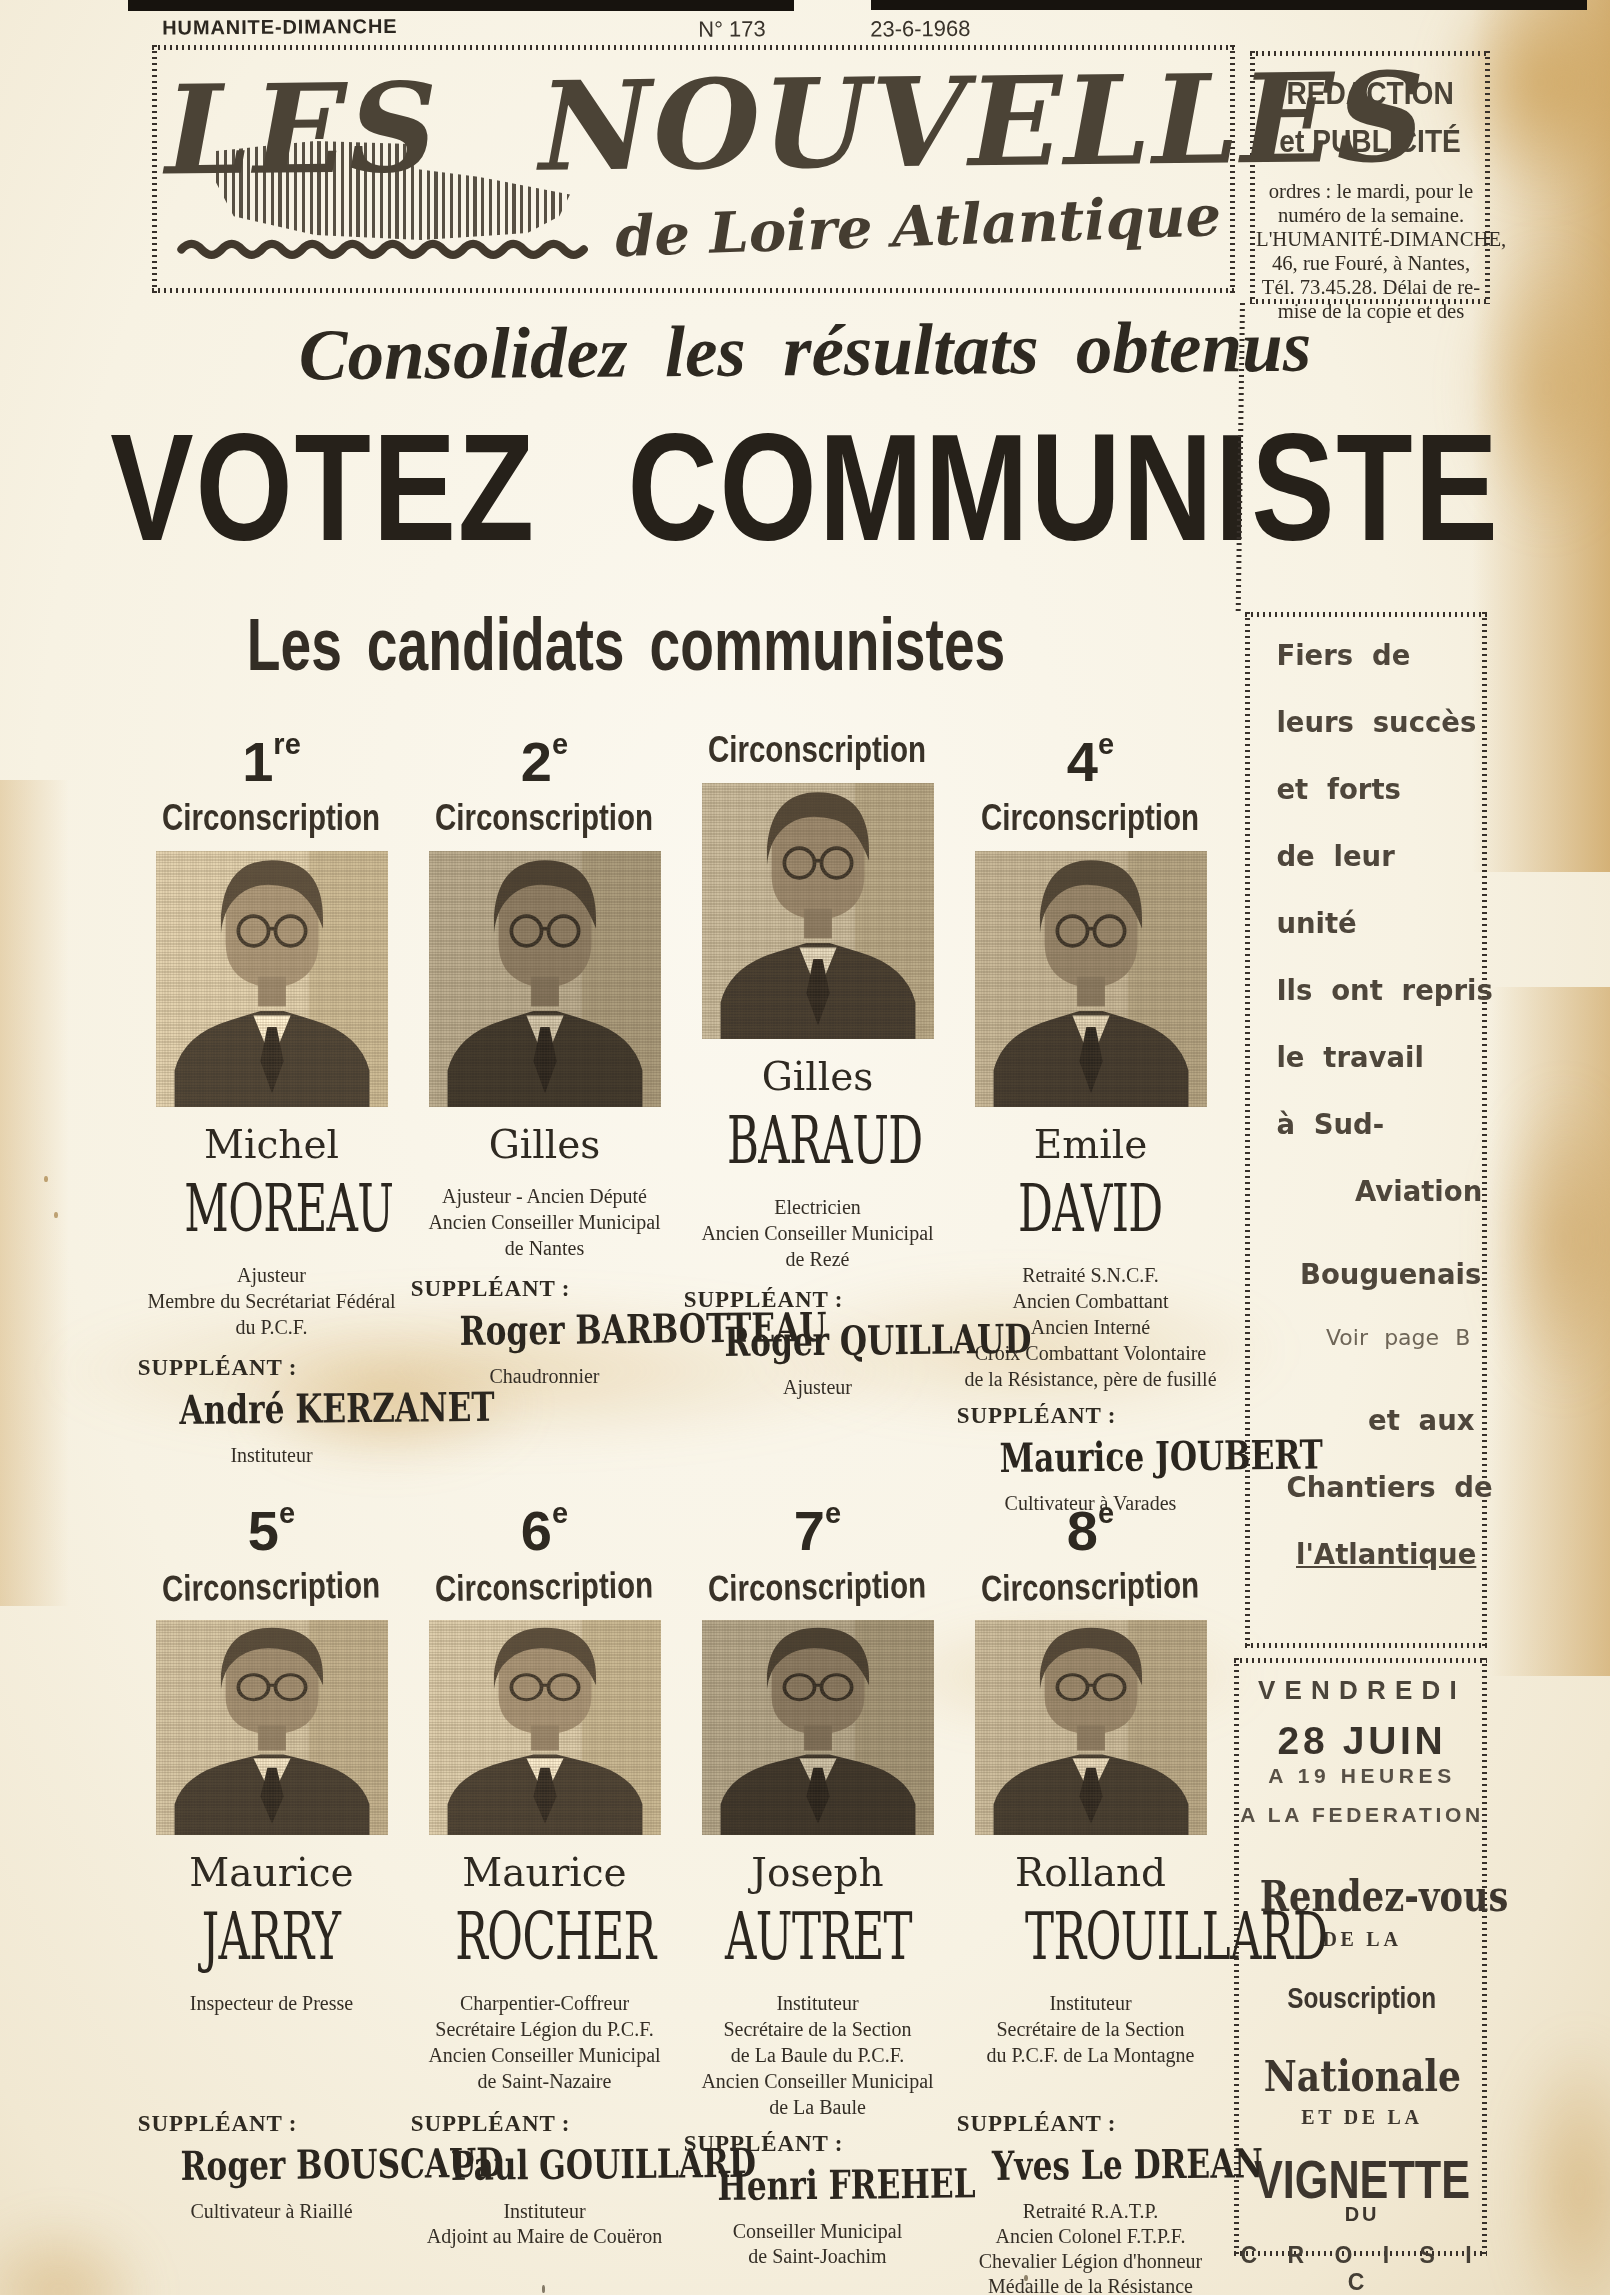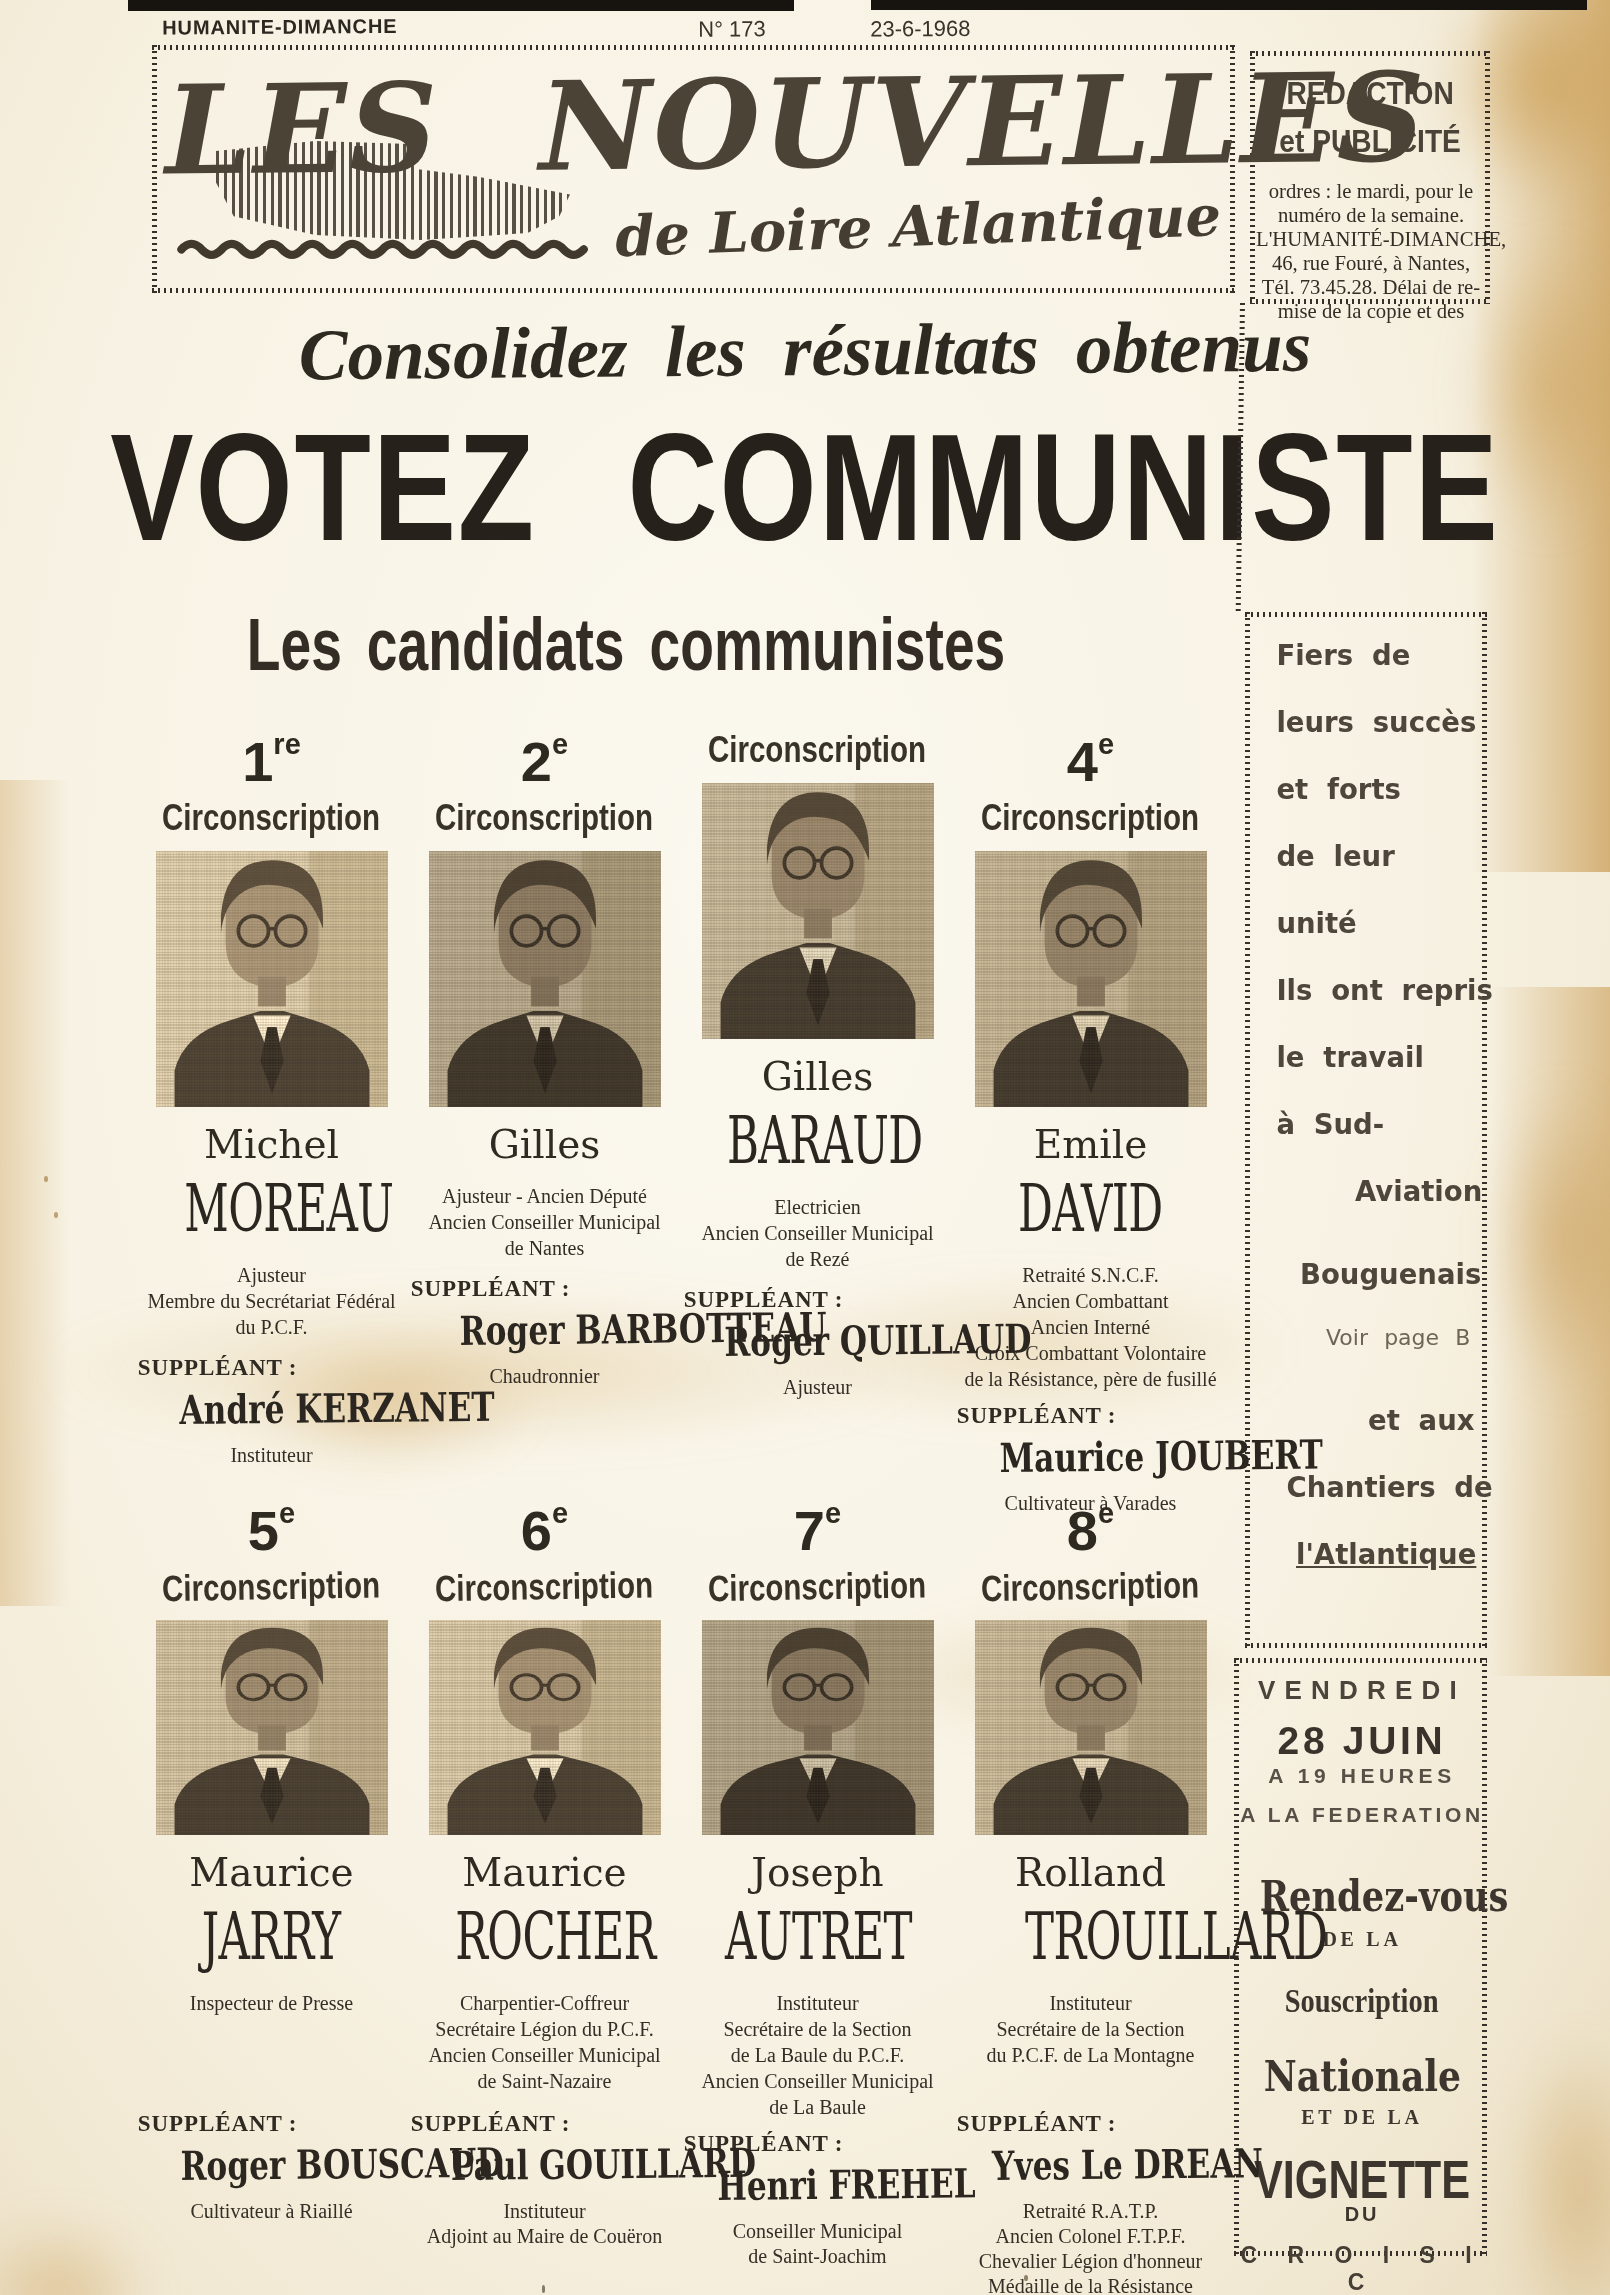--- a/index.html
+++ b/index.html
@@ -81,21 +81,21 @@
   .snote{height:79px;padding-left:68px;font-weight:normal;font-size:22px;color:#6e6557;white-space:nowrap;}
   
   .event{position:absolute;left:1236px;top:1675px;width:252px;text-align:center;color:#3d362e;}
   .e1{height:44px;font-family:"Liberation Sans",sans-serif;font-weight:bold;font-size:26px;letter-spacing:9.2px;color:#4a443a;}
   .e2{height:45px;font-family:"Liberation Sans",sans-serif;font-weight:bold;font-size:39px;letter-spacing:3.7px;color:#39332b;}
   .e3{height:39px;font-family:"Liberation Sans",sans-serif;font-weight:bold;font-size:21px;letter-spacing:4.6px;color:#575046;}
   .e4{height:69px;font-family:"Liberation Sans",sans-serif;font-weight:bold;font-size:21px;letter-spacing:3.7px;color:#575046;white-space:nowrap;}
   .e5{height:56px;font-family:"DejaVu Serif",serif;font-weight:bold;font-size:42px;white-space:nowrap;}
   .e5 .sq,.e7 .sq,.e8 .sq{display:inline-block;transform:scaleX(.84);transform-origin:center;}
   .e6{height:54px;font-weight:bold;font-size:20px;letter-spacing:3.7px;}
-  .e7{height:69px;font-family:Liberation Serif, serif;font-weight:bold;font-size:34px;white-space:nowrap;}
+  .e7{height:69px;font-family:Liberation Sans, sans-serif;font-weight:bold;font-size:29px;white-space:nowrap;}
   .e8{height:55px;font-family:"DejaVu Serif",serif;font-weight:bold;font-size:43px;white-space:nowrap;}
   .e9{height:46px;font-weight:bold;font-size:20px;letter-spacing:3.7px;}
   .e10{height:51px;font-family:"Liberation Sans",sans-serif;font-weight:bold;font-size:48px;white-space:nowrap;}
   .e10 .sq{display:inline-block;transform:scale(.9,1.1);transform-origin:center;}
   .e11{height:39px;font-family:"Liberation Sans",sans-serif;font-weight:bold;font-size:20px;letter-spacing:2.8px;}
   .e12{height:27.5px;font-family:"Liberation Sans",sans-serif;font-weight:bold;font-size:23px;letter-spacing:12px;color:#443e35;}
   .hidden-defs{position:absolute;width:0;height:0;overflow:hidden;}
 </style>
 </head>
 <body>

